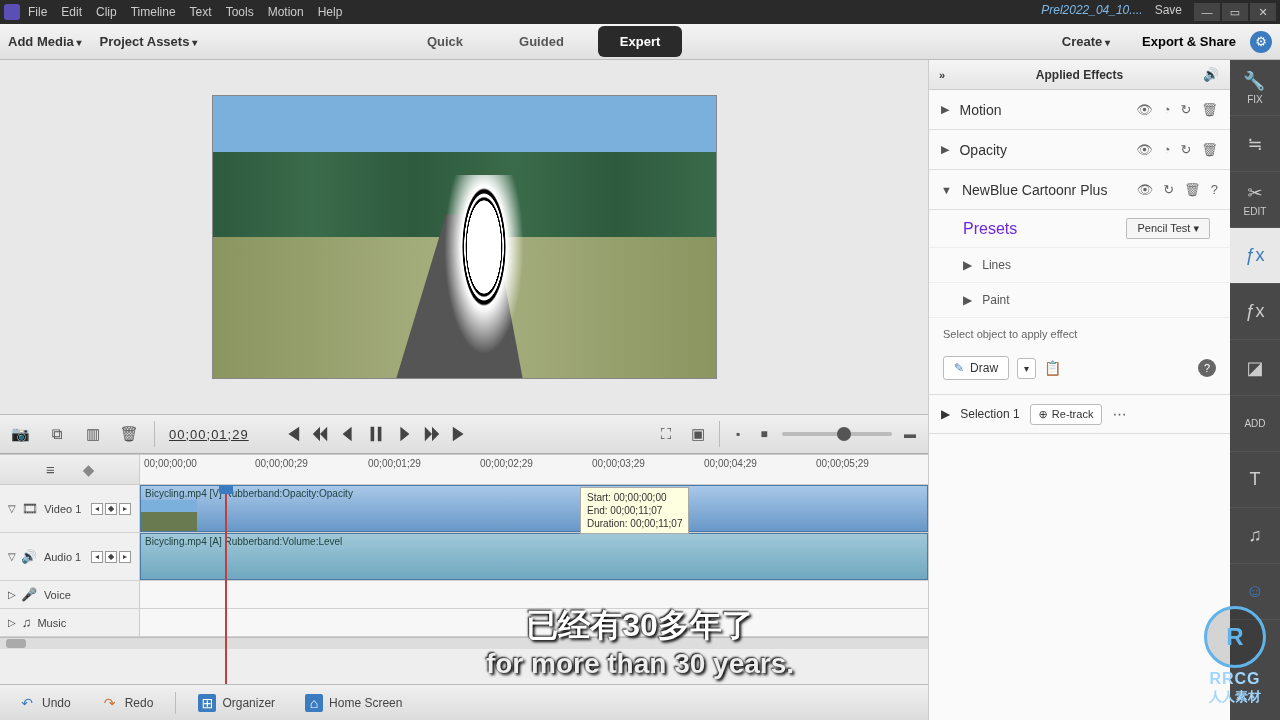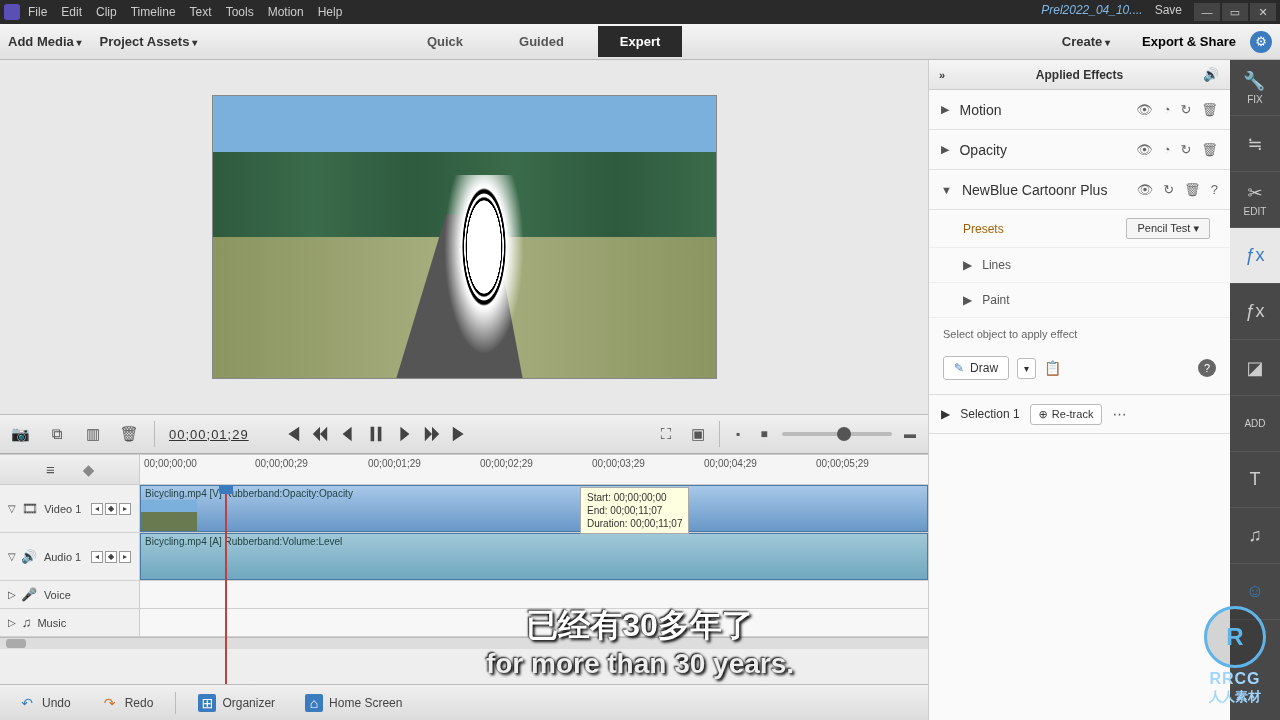--- a/index.html
+++ b/index.html
@@ -11,21 +11,21 @@
 .titlebar .right{margin-left:auto;display:flex;align-items:flex-start;gap:12px}
 .titlebar .filename{color:#7fb8e8;font-style:italic}
 .titlebar .save{color:#ccc}
 .titlebar .winbtns{display:flex;gap:2px}
 .titlebar .winbtn{width:26px;height:18px;background:#444;display:flex;align-items:center;justify-content:center;color:#ccc;font-size:11px}
 .toolbar{height:36px;background:linear-gradient(#f5f5f5,#e0e0e0);border-bottom:1px solid #bbb;display:flex;align-items:center;padding:0 8px;font-size:13px}
 .toolbar .dd{font-weight:700;color:#333;margin-right:18px;cursor:pointer}
 .toolbar .dd::after{content:" ▾";font-size:10px}
 .toolbar .modes{margin-left:auto;margin-right:auto;display:flex;gap:12px}
 .toolbar .mode{padding:8px 22px;font-weight:600;color:#555;cursor:pointer}
-.toolbar .mode.active{background:#2a2a2a;color:#fff;border-radius:0}
+.toolbar .mode.active{background:#2a2a2a;color:#fff;border-radius:6px}
 .toolbar .right{margin-left:auto;display:flex;align-items:center;gap:14px}
 .toolbar .gear{width:22px;height:22px;border-radius:50%;background:#3b7bbf;display:flex;align-items:center;justify-content:center;color:#fff;font-size:13px}
 .main{flex:1;display:flex;min-height:0}
 .center{flex:1;display:flex;flex-direction:column;min-width:0;background:#e8e8e8}
 .preview{flex:1;display:flex;align-items:center;justify-content:center;background:#e8e8e8;position:relative}
 .video{width:505px;height:284px;background:linear-gradient(#6fa8d8 0%,#6fa8d8 35%,#a8956f 35%,#c0b090 55%,#7a7560 100%);border:1px solid #888;position:relative;overflow:hidden}
 .sky{position:absolute;left:0;right:0;top:0;height:35%;background:#7bb0dc}
 .trees{position:absolute;left:0;right:0;top:20%;height:30%;background:linear-gradient(90deg,#2e5a3e 0%,#3a6b4a 20%,#2e5a3e 40%,#3a6b4a 60%,#2e5a3e 80%,#3a6b4a 100%)}
 .grass{position:absolute;left:0;right:0;top:50%;bottom:0;background:linear-gradient(90deg,#8a9560 0%,#a8b080 50%,#8a9560 100%)}
 .road2{position:absolute;left:32%;right:30%;top:42%;bottom:0;background:#555;clip-path:polygon(38% 0,62% 0,78% 100%,12% 100%)}
@@ -69,21 +69,21 @@
 .rp-title{height:30px;background:linear-gradient(#f5f5f5,#e5e5e5);border-bottom:1px solid #ccc;display:flex;align-items:center;padding:0 10px;font-weight:600}
 .rp-title .coll{margin-right:auto;font-size:11px;cursor:pointer}
 .rp-title .txt{position:absolute;left:50%;transform:translateX(-50%)}
 .rp-title{position:relative}
 .rp-title .vol{margin-left:auto;color:#3b7bbf;font-size:13px}
 .effect-row{height:40px;border-bottom:1px solid #e0e0e0;display:flex;align-items:center;padding:0 12px;gap:10px}
 .effect-row .chev{font-size:11px;color:#555;cursor:pointer}
 .effect-row .ename{font-size:14px;flex:1}
 .effect-row .eicons{display:flex;gap:10px;color:#666;font-size:13px}
 .effect-sub{padding:8px 20px 8px 34px;display:flex;align-items:center;gap:14px;border-bottom:1px solid #eee}
-.effect-sub .sublabel{flex:1;font-size:12px;color:#a16207}
+.effect-sub .sublabel{flex:1;font-size:16px;color:#6d28d9}
 .preset-btn{background:#f5f5f5;border:1px solid #bbb;padding:3px 10px;font-size:11px;border-radius:2px;cursor:pointer}
 .sub-line{padding:10px 20px 10px 34px;display:flex;align-items:center;gap:10px;font-size:12px;color:#555;border-bottom:1px solid #eee}
 .sel-label{padding:10px 14px;font-size:11px;color:#666}
 .draw-row{padding:6px 14px;display:flex;align-items:center;gap:8px}
 .draw-btn{display:flex;align-items:center;gap:6px;background:#fff;border:1px solid #bbb;border-radius:3px;padding:4px 10px;font-size:12px;cursor:pointer}
 .draw-btn .pen{color:#3b7bbf}
 .draw-dd{background:#fff;border:1px solid #bbb;border-radius:3px;padding:4px 6px;font-size:10px;cursor:pointer}
 .clip-icon{color:#3b7bbf;font-size:14px;cursor:pointer}
 .help-icon{margin-left:auto;width:18px;height:18px;border-radius:50%;background:#666;color:#fff;display:flex;align-items:center;justify-content:center;font-size:11px}
 .sel-row{height:40px;border-top:1px solid #ddd;border-bottom:1px solid #ddd;display:flex;align-items:center;padding:0 12px;gap:10px;margin-top:8px}

